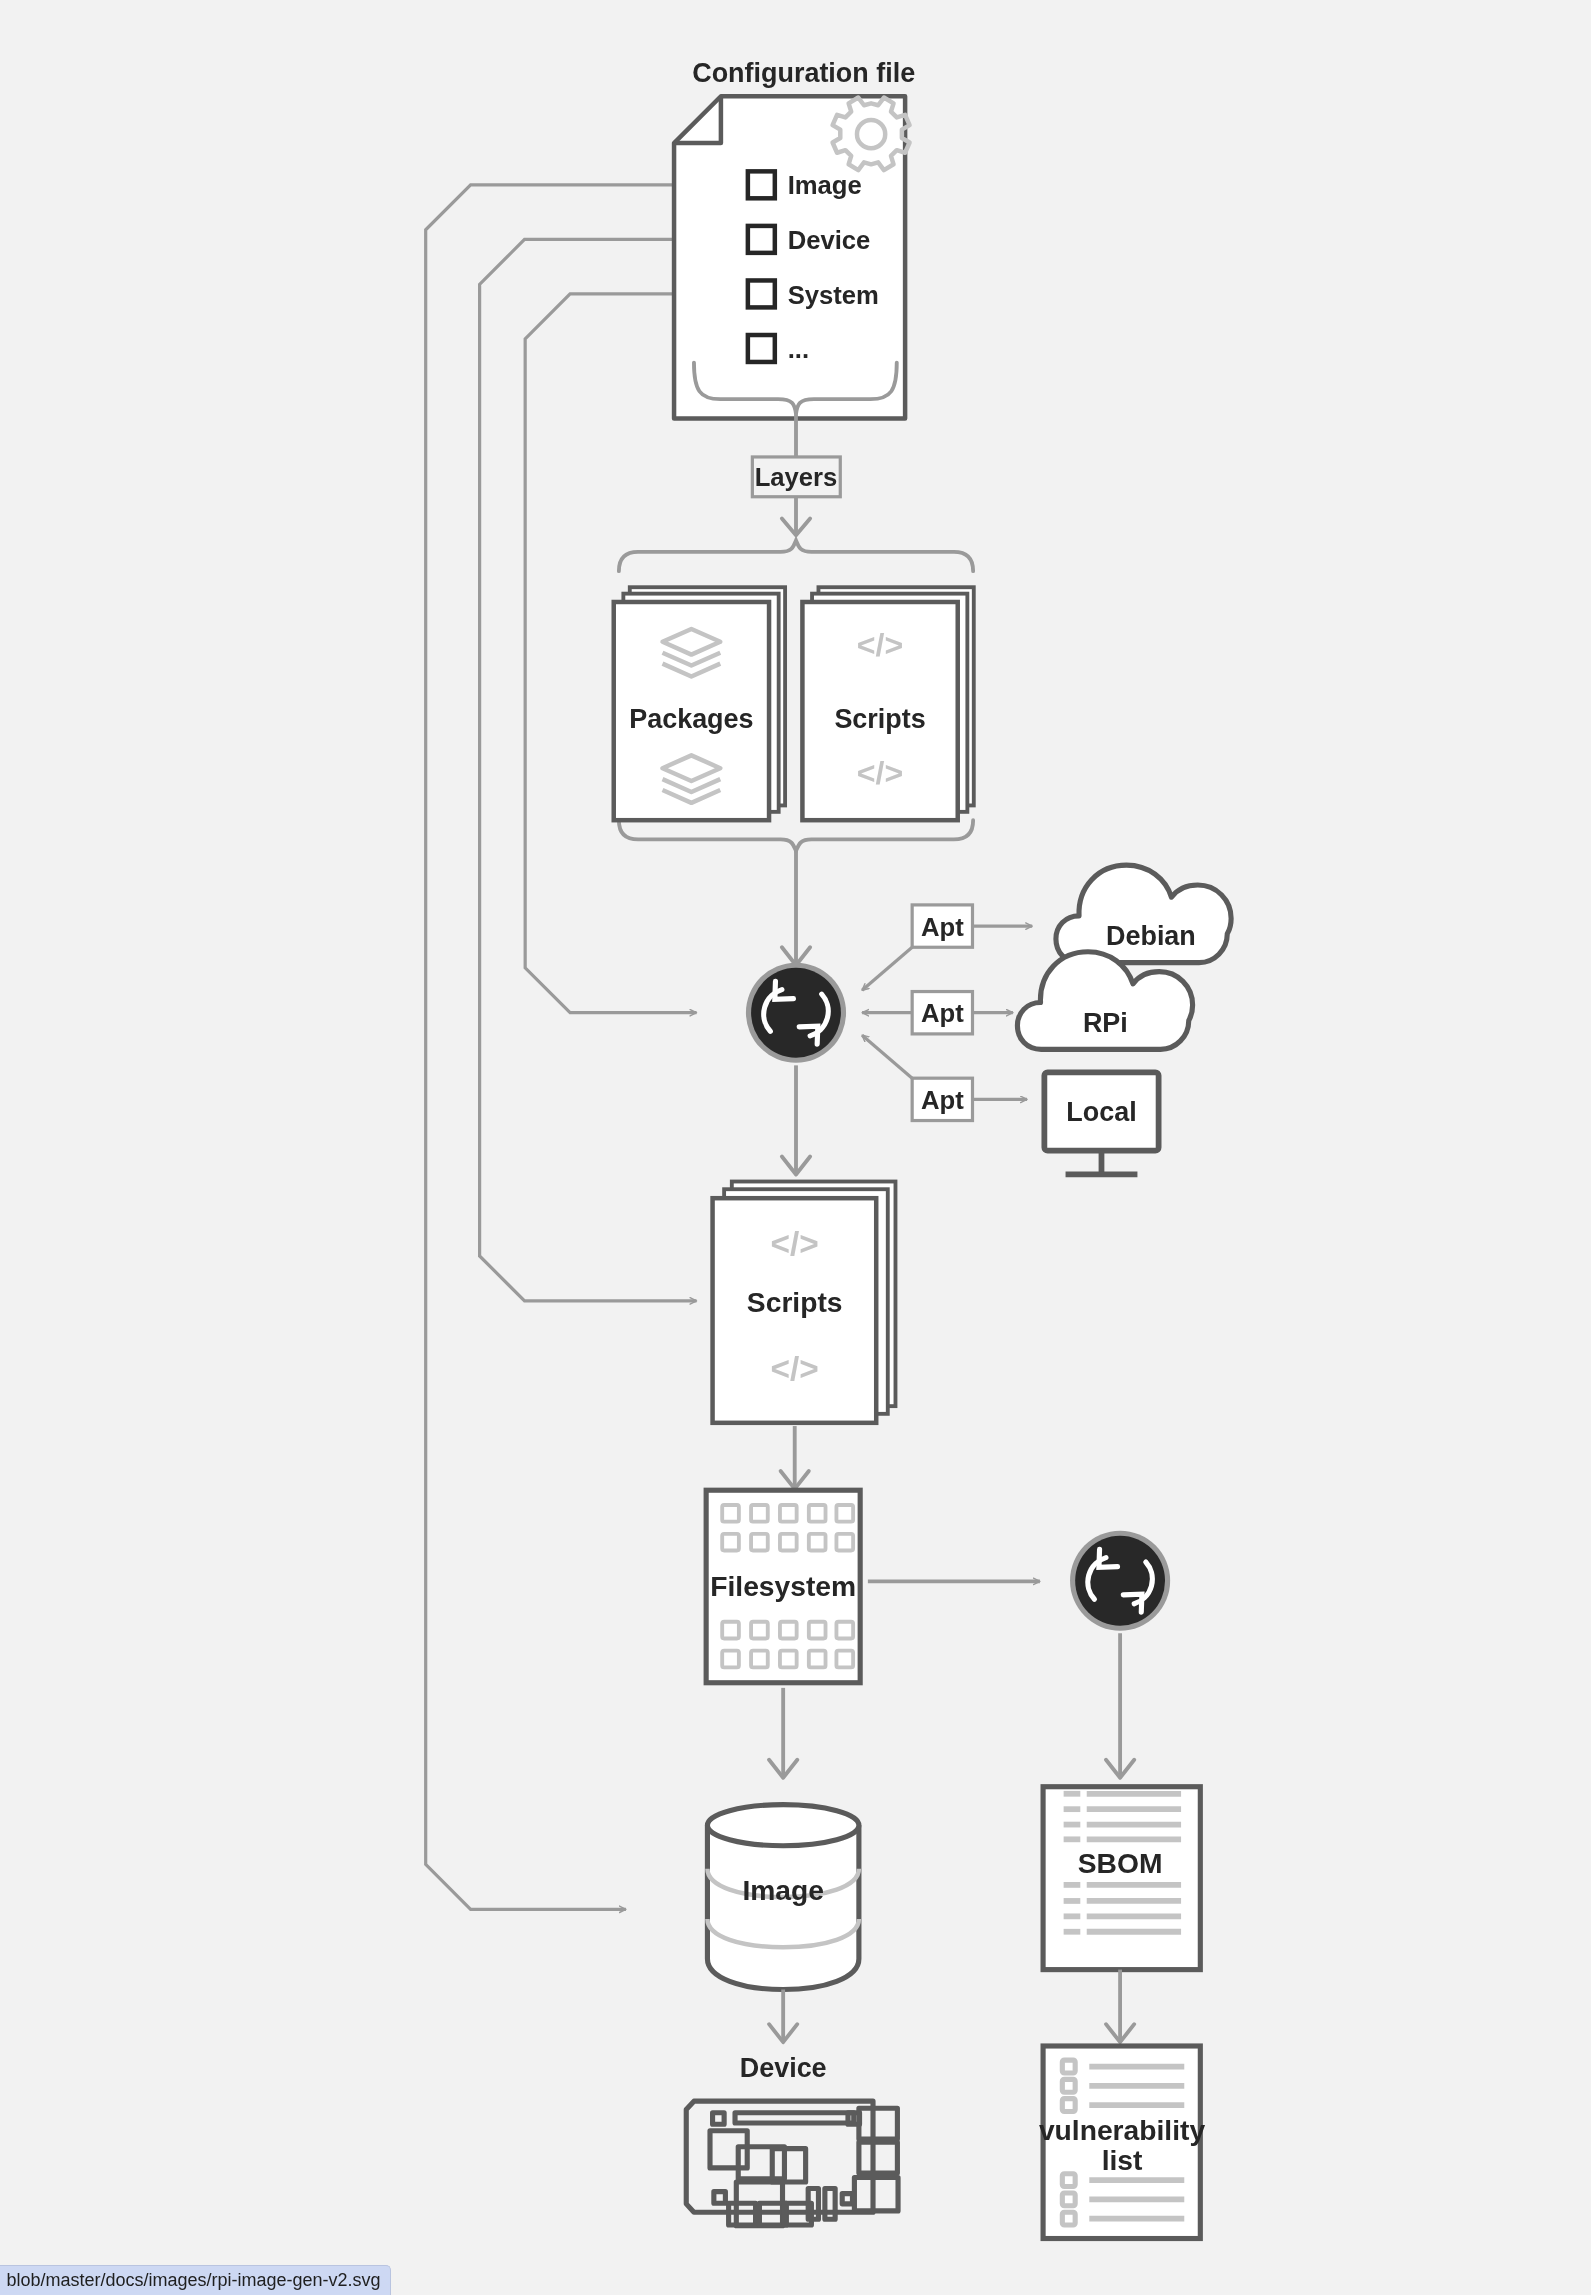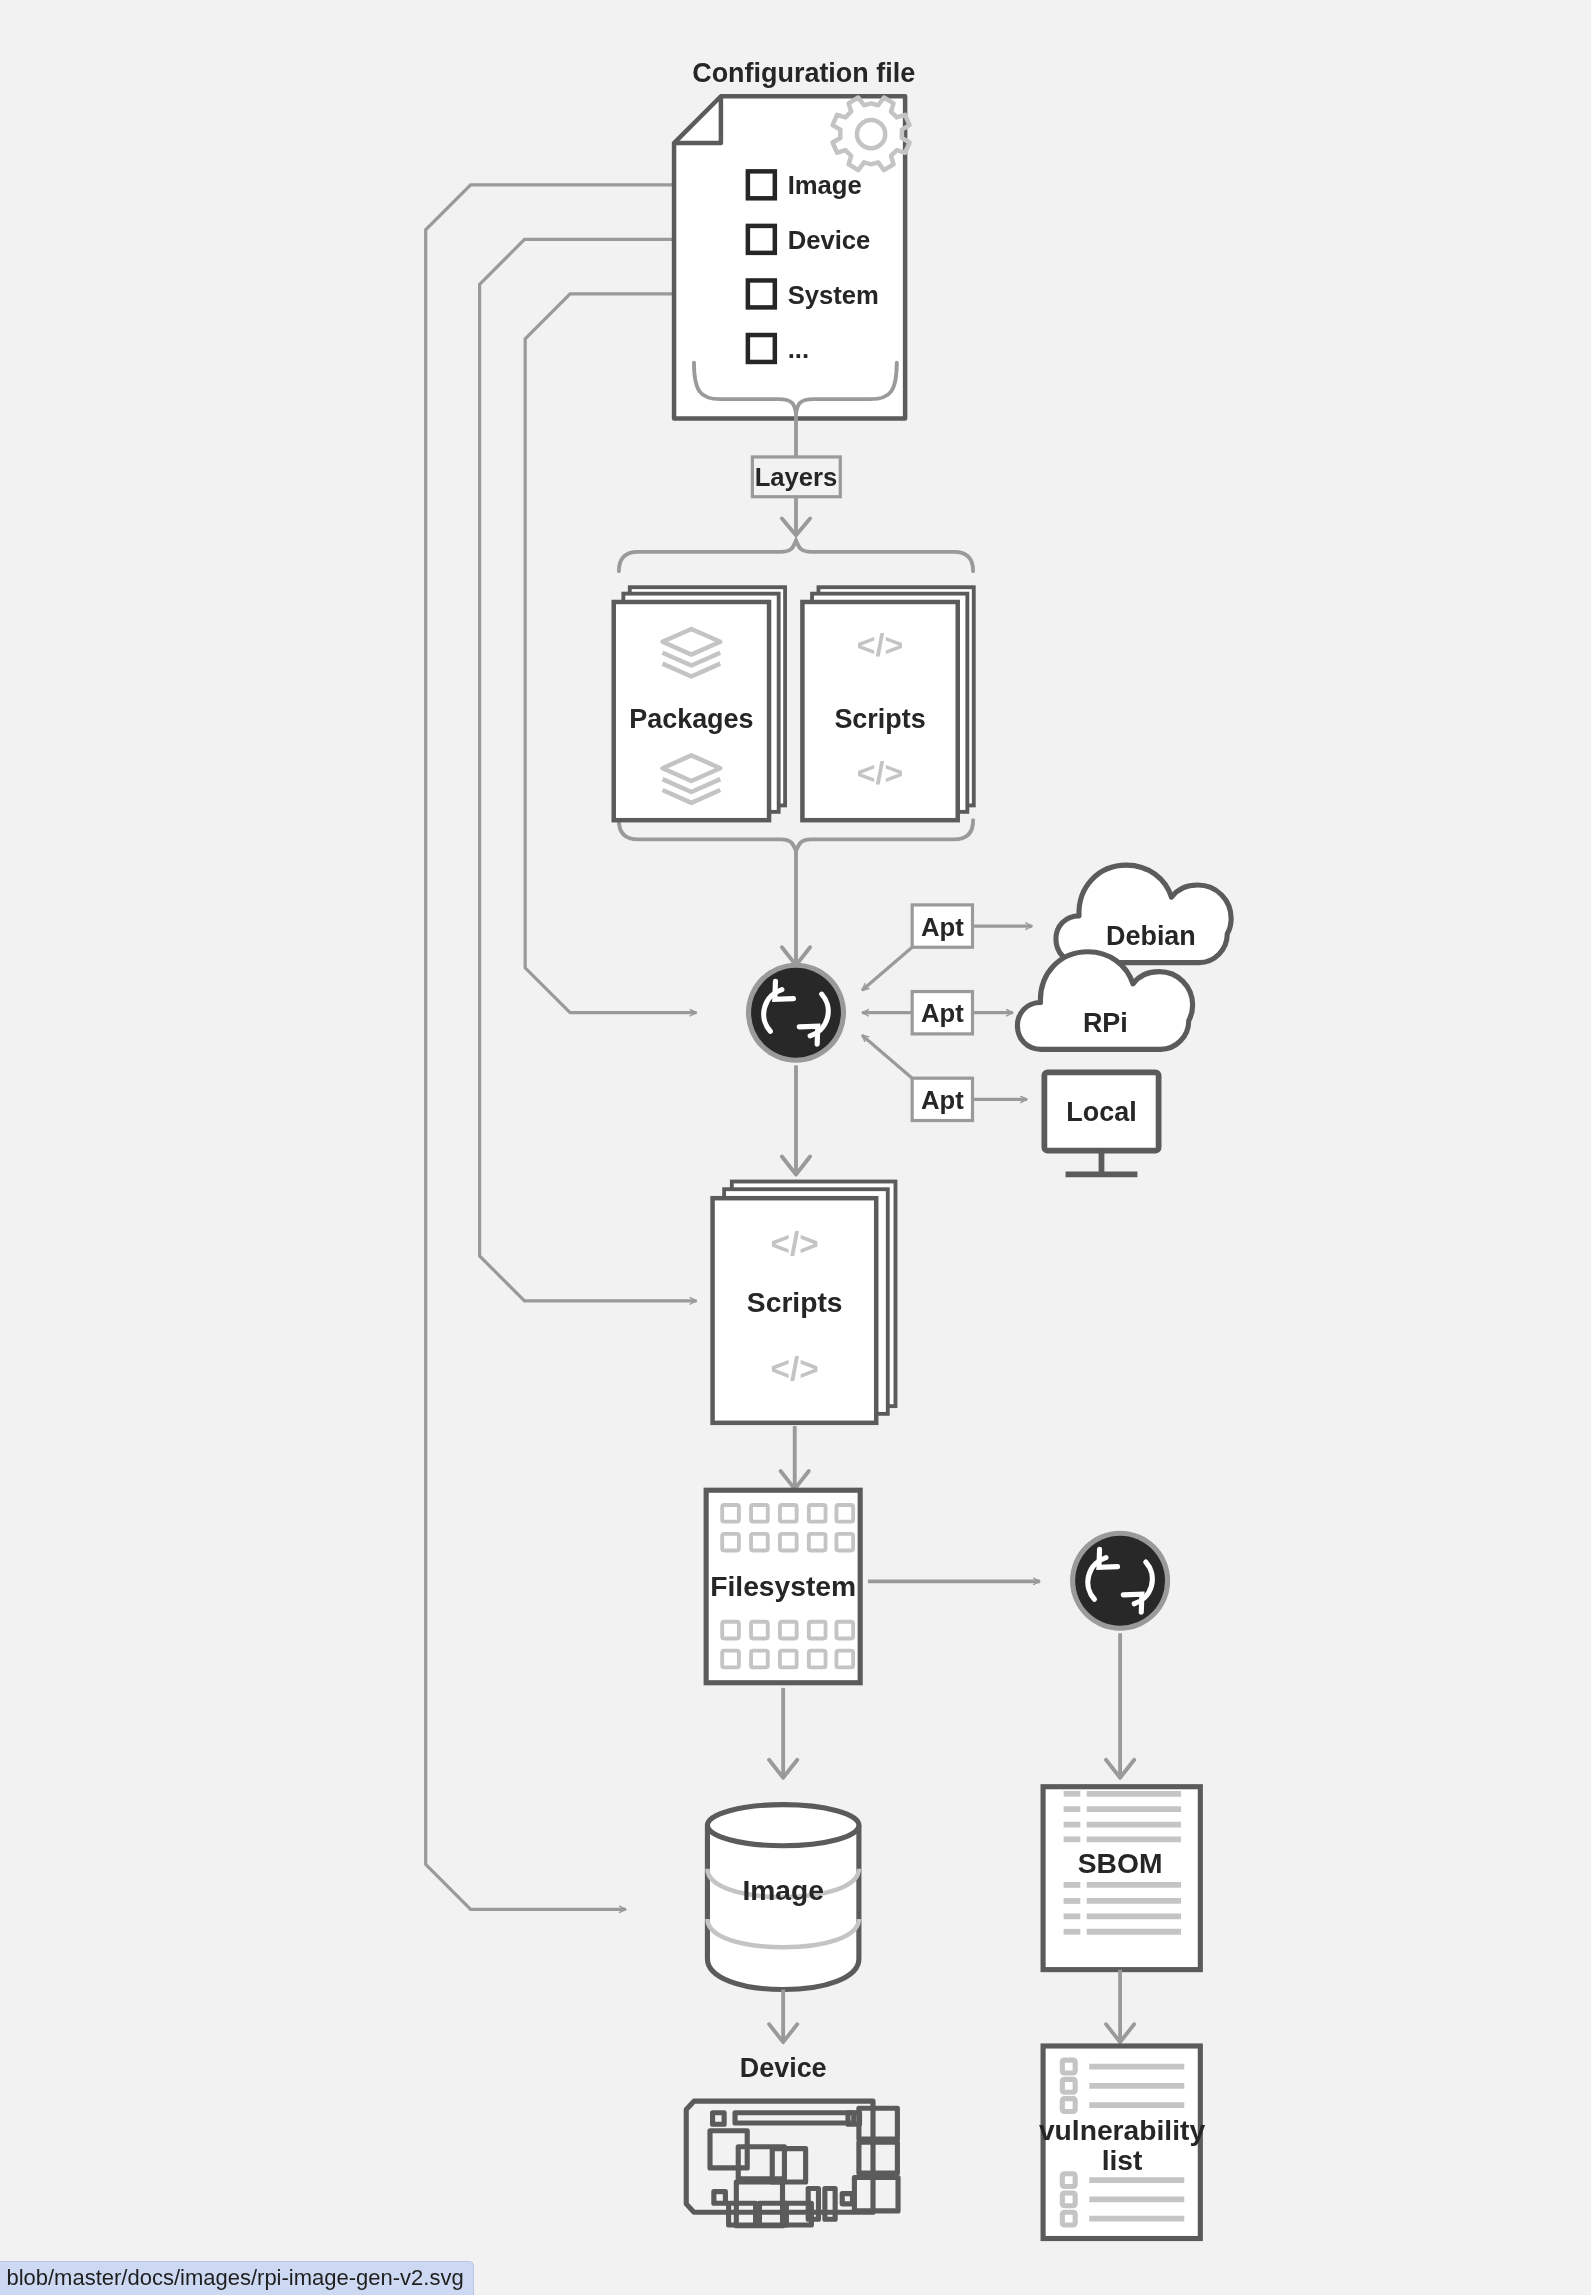--- a/index.html
+++ b/index.html
@@ -11,21 +11,21 @@
     position:relative;
   }
   #canvas{position:absolute;left:0;top:0;width:1592px;height:2295px;}
   .statusbar{
     position:absolute;left:0;bottom:0;
     background:#cdd8f3;
     border:1.3px solid #b9c4e0;
     border-left:none;border-bottom:none;
     border-top-right-radius:5.1px;
     color:#1f1f1f;
-    font-size:22px;
+    font-size:18px;
     padding:5.1px 9px 6.4px 6.4px;
     font-family:"Liberation Sans", sans-serif;
     white-space:nowrap;
     line-height:1;
     z-index:50;
   }
   svg text{font-family:"Liberation Sans", sans-serif;}
   .lbl-strong{font-weight:bold;fill:#262626;}
 </style>
 </head>

